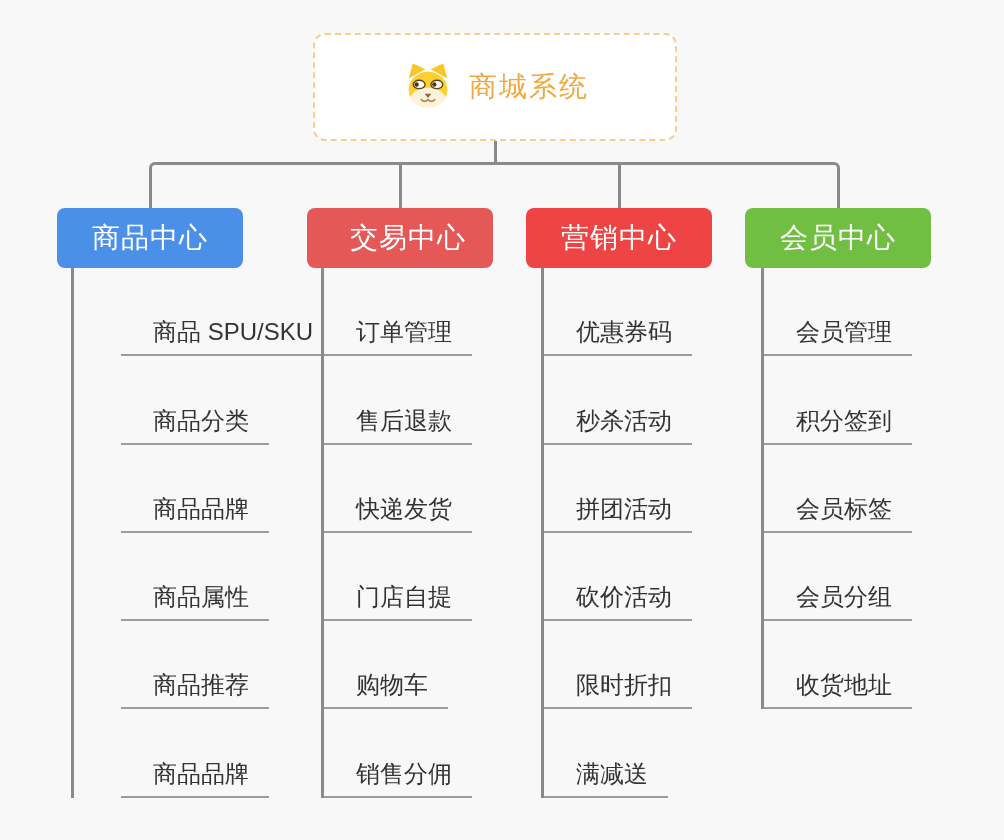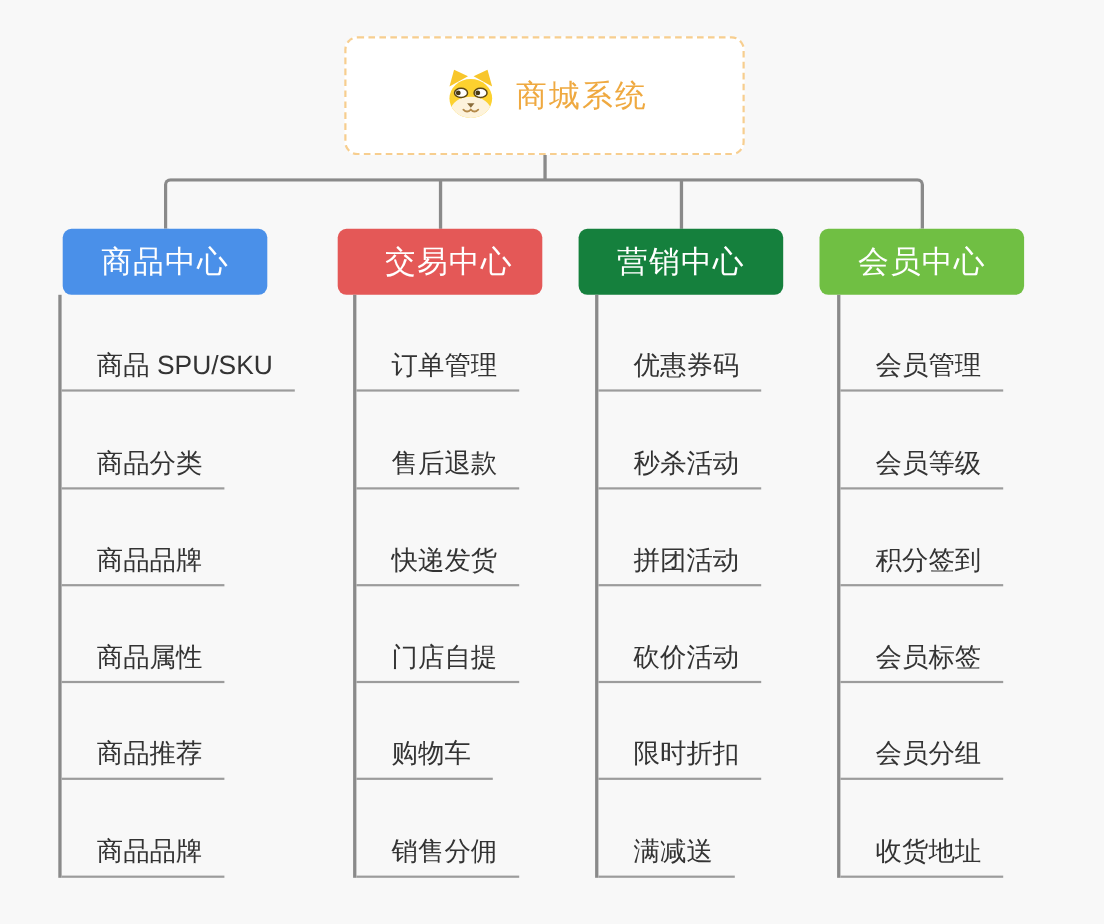--- a/index.html
+++ b/index.html
@@ -67,21 +67,21 @@
   .bn-3 { left: 526px; }
   .bn-4 { left: 745px; }
 
   
   .children {
     position: absolute;
     top: 268px;
     list-style: none;
     border-left: 3px solid #8A8A8A;
   }
-  .ch-1 { left: 53px; }
+  .ch-1 { left: 71px; padding-left: 47px; }
   .ch-2 { left: 321px; }
   .ch-3 { left: 541px; }
   .ch-4 { left: 761px; }
   .children li {
     height: 88.3px;
     width: max-content;
     display: flex;
     align-items: flex-end;
     padding: 0 20px 6px 32px;
     border-bottom: 2px solid #9C9C9C;
@@ -132,33 +132,32 @@
   <div class="branch-node bn-2" style="background: rgb(228, 88, 87);">交易中心</div>
   <ul class="children ch-2">
     <li>订单管理</li>
     <li>售后退款</li>
     <li>快递发货</li>
     <li>门店自提</li>
     <li>购物车</li>
     <li>销售分佣</li>
   </ul>
 
-  <div class="branch-node bn-3" style="background: #15803d;">营销中心</div>
+  <div class="branch-node bn-3" style="background: #ef4444;">营销中心</div>
   <ul class="children ch-3">
     <li>优惠券码</li>
     <li>秒杀活动</li>
     <li>拼团活动</li>
     <li>砍价活动</li>
     <li>限时折扣</li>
     <li>满减送</li>
   </ul>
 
   <div class="branch-node bn-4" style="background: rgb(112, 191, 67);">会员中心</div>
   <ul class="children ch-4">
     <li>会员管理</li>
-    <li>会员等级</li>
     <li>积分签到</li>
     <li>会员标签</li>
     <li>会员分组</li>
     <li>收货地址</li>
   </ul>
 
 </div>
 
 </body></html>

